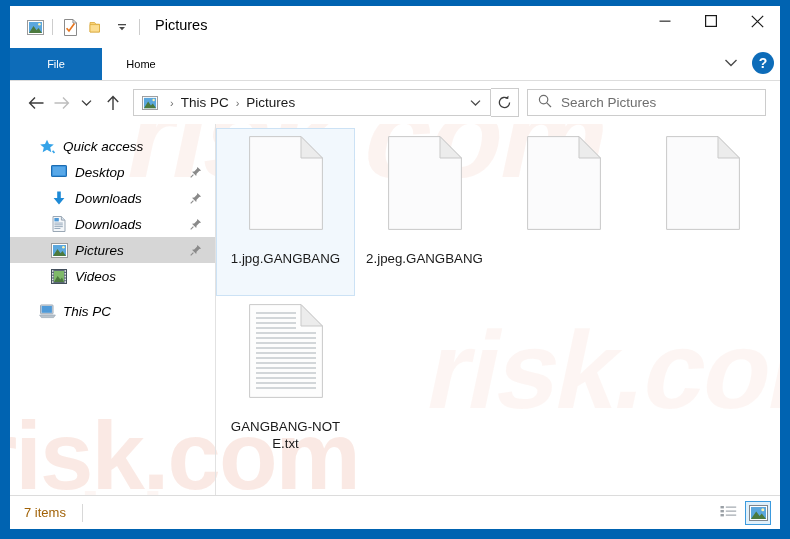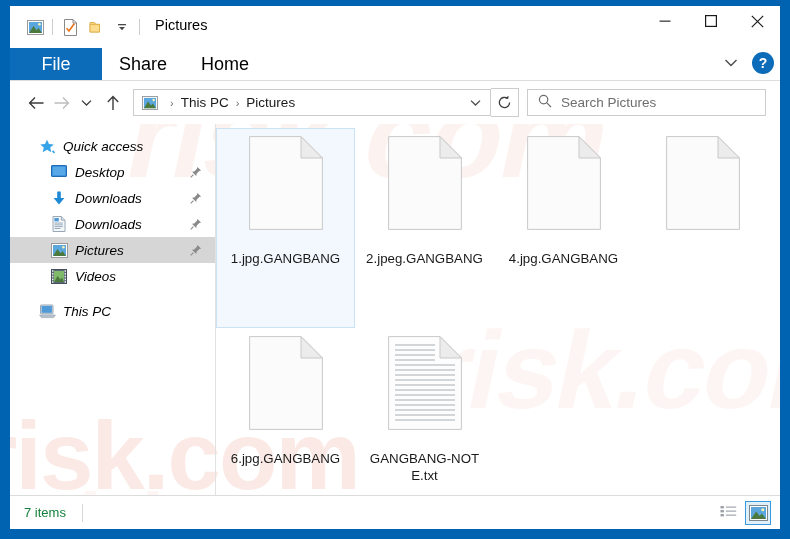--- a/index.html
+++ b/index.html
@@ -102,21 +102,21 @@
     border-bottom: 1px solid #dddddd;
     z-index: 20;
   }
   #ribbon-tabs {
     display: flex;
     height: 32px;
     align-items: stretch;
   }
   .rtab {
     display: flex; align-items: center; justify-content: center;
-    font-size: 18px;
+    font-size: 11px;
     color: #000000;
     padding: 0 17px;
     min-width: 44px;
   }
   .rtab.file {
     background: #0d6cb9;
     color: #ffffff;
     padding: 0 24px;
   }
   #ribbon-right {
@@ -263,21 +263,21 @@
   }
   #file-grid {
     position: absolute;
     left: 0; top: 4px;
     display: flex;
     flex-wrap: wrap;
     width: 565px;
   }
   .file-item {
     width: 139px;
-    height: 200px;
+    height: 168px;
     display: flex;
     flex-direction: column;
     align-items: center;
     box-sizing: border-box;
     padding-top: 7px;
     border: 1px solid transparent;
   }
   .file-item.selected {
     background: #f2f8fd;
     border: 1px solid #cce2f5;
@@ -302,21 +302,21 @@
     position: relative;
     height: 33px;
     border-top: 1px solid #dcdcdc;
     background: #ffffff;
     display: flex;
     align-items: center;
     z-index: 20;
   }
   #status-count {
     font-size: 13px;
-    color: #15803d;
+    color: #a16207;
     margin-left: 14px;
   }
   #status-sep {
     width: 1px;
     height: 18px;
     background: #d8d8d8;
     margin-left: 16px;
   }
   #view-btns {
     position: absolute;
@@ -397,21 +397,20 @@
           <svg width="13" height="13" viewBox="0 0 13 13">
               <path d="M0.8 0.8 L12.2 12.2 M12.2 0.8 L0.8 12.2" stroke="#1a1a1a" stroke-width="1.2"></path>
             </svg>
         </div>
       </div>
     </div>
 
     <div id="ribbon">
       <div id="ribbon-tabs">
         <div class="rtab file">File</div>
-        <div class="rtab">Share</div>
         <div class="rtab">Home</div>
       </div>
       <div id="ribbon-right">
         <div id="ribbon-collapse">
           <svg width="14" height="10" viewBox="0 0 14 10">
               <path d="M1.5 2 L7 7.4 L12.5 2" fill="none" stroke="#4a4a4a" stroke-width="1.4"></path>
             </svg>
         </div>
         <div id="help-btn">?</div>
       </div>
@@ -618,47 +617,37 @@
             <span class="file-icon">
               <svg width="74" height="94" viewBox="0 0 74 94">
                 <path d="M0.6 0.6 H52 L73.4 22 V93.4 H0.6 Z" fill="#fbfbfc" stroke="#c9c9c9"></path>
                 <path d="M52 0.6 V22 H73.4 Z" fill="#ececec" stroke="#c9c9c9"></path>
               </svg>
             </span>
             <span class="file-label">2.jpeg.GANGBANG</span>
           </div>
 
 
-          <div class="file-item">
-            <span class="file-icon">
-              <svg width="74" height="94" viewBox="0 0 74 94">
-                <path d="M0.6 0.6 H52 L73.4 22 V93.4 H0.6 Z" fill="#fbfbfc" stroke="#c9c9c9"></path>
-                <path d="M52 0.6 V22 H73.4 Z" fill="#ececec" stroke="#c9c9c9"></path>
-              </svg>
-            </span>
-            <span class="file-label">4.jpg.GANGBANG</span>
-          </div>
 
           <div class="file-item">
             <span class="file-icon">
               <svg width="74" height="94" viewBox="0 0 74 94">
                 <path d="M0.6 0.6 H52 L73.4 22 V93.4 H0.6 Z" fill="#fbfbfc" stroke="#c9c9c9"></path>
                 <path d="M52 0.6 V22 H73.4 Z" fill="#ececec" stroke="#c9c9c9"></path>
               </svg>
             </span>
           </div>
 
           <div class="file-item">
             <span class="file-icon">
               <svg width="74" height="94" viewBox="0 0 74 94">
                 <path d="M0.6 0.6 H52 L73.4 22 V93.4 H0.6 Z" fill="#fbfbfc" stroke="#c9c9c9"></path>
                 <path d="M52 0.6 V22 H73.4 Z" fill="#ececec" stroke="#c9c9c9"></path>
               </svg>
             </span>
-            <span class="file-label">6.jpg.GANGBANG</span>
           </div>
 
           <div class="file-item">
             <span class="file-icon">
               <svg width="74" height="94" viewBox="0 0 74 94">
                 <path d="M0.6 0.6 H52 L73.4 22 V93.4 H0.6 Z" fill="#fdfdfd" stroke="#c9c9c9"></path>
                 <path d="M52 0.6 V22 H73.4 Z" fill="#ececec" stroke="#c9c9c9"></path>
                 <g stroke="#c3c8cc" stroke-width="1.4">
                   <path d="M7 9 H47"></path>
                   <path d="M7 14 H47"></path>

